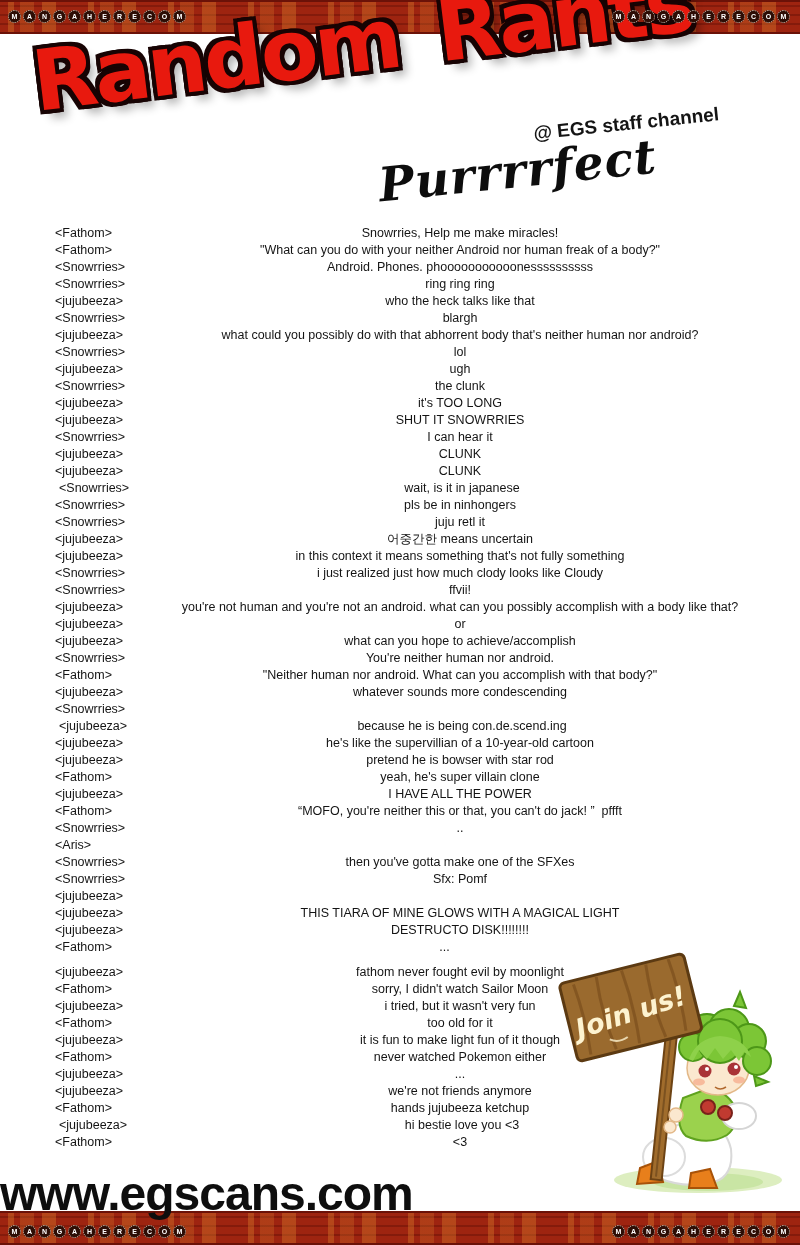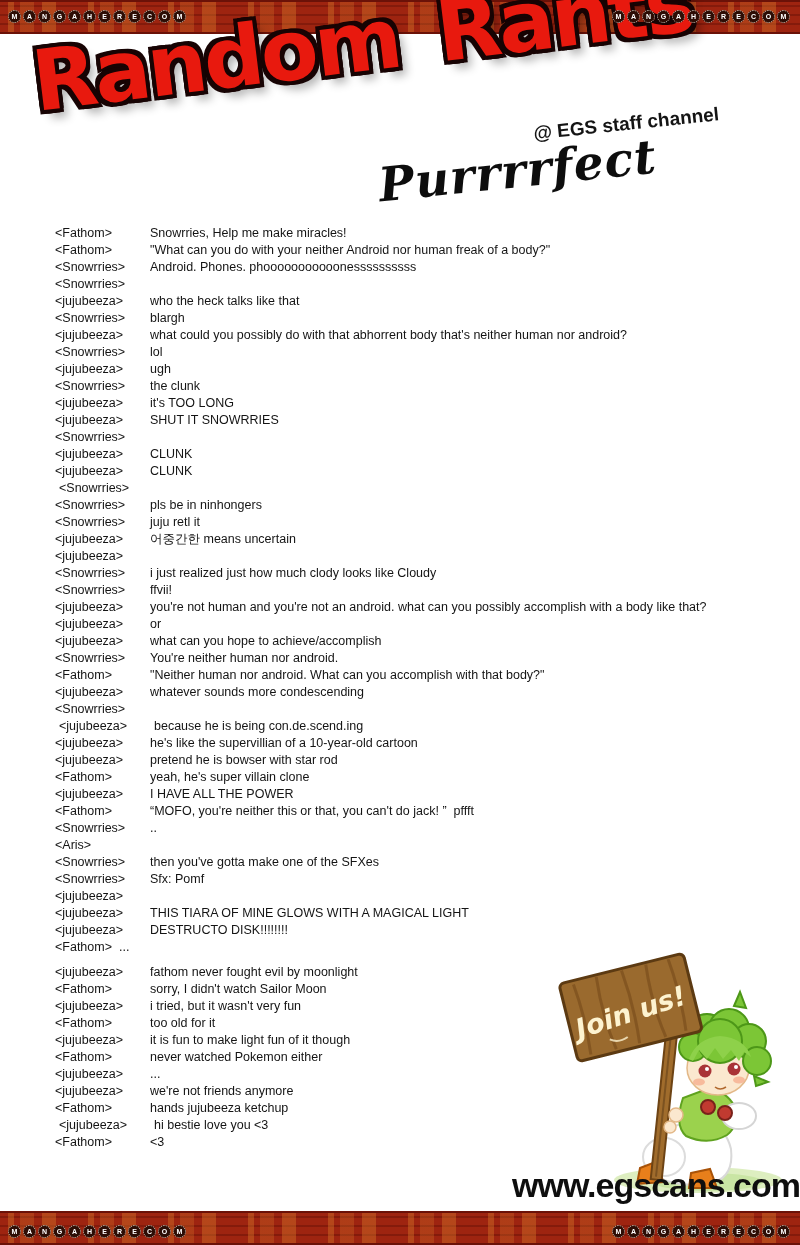--- a/index.html
+++ b/index.html
@@ -68,36 +68,36 @@
     font-size:47px; letter-spacing:1px; color:#0d0d0d; z-index:3;
   }
 
   
   .chat {
     position:absolute; left:55px; top:225px; width:715px;
     font-size:12.5px; color:#141414; z-index:1;
   }
   .chat-row { display:flex; line-height:17px; white-space:pre; }
   .chat-name { width:95px; flex:none; }
-  .chat-msg  { flex:1; }
+  .chat-msg  { flex:1;text-align:center; }
   .chat-row.inline .chat-name { width:auto; margin-right:7px; }
   .chat-row.indent { padding-left:4px; }
   .chat-row.gap-after { margin-bottom:8px; }
 
   
   .mascot { position:absolute; left:558px; top:930px; width:230px; height:266px; z-index:1; }
   .sign-text {
     font-family:"DejaVu Sans","Liberation Sans",sans-serif;
     font-style:italic; font-weight:bold;
   }
 
   
   .footer-url {
-    position:absolute; left:0; right:0; top:1166px; text-align:right;
-    font-size:34px; font-weight:bold; letter-spacing:-1px; color:#0e0e0e; z-index:2;
+    position:absolute; left:0; right:0; top:1166px; text-align:left;
+    font-size:48px; font-weight:bold; letter-spacing:-1px; color:#0e0e0e; z-index:2;
   }
 </style>
 </head>
 <body>
 
 <div class="band top"></div>
 <div class="mh-badge tl">
     <span class="mh-letter">M</span>
     <span class="mh-letter">A</span>
     <span class="mh-letter">N</span>
@@ -138,20 +138,21 @@
     <div class="chat-row">
     <span class="chat-name">&lt;Fathom&gt;</span>
     <span class="chat-msg">"What can you do with your neither Android nor human freak of a body?"</span>
   </div>
     <div class="chat-row">
     <span class="chat-name">&lt;Snowrries&gt;</span>
     <span class="chat-msg">Android. Phones. phooooooooooonessssssssss</span>
   </div>
     <div class="chat-row">
     <span class="chat-name">&lt;Snowrries&gt;</span>
+    <span class="chat-msg">ring ring ring</span>
   </div>
     <div class="chat-row">
     <span class="chat-name">&lt;jujubeeza&gt;</span>
     <span class="chat-msg">who the heck talks like that</span>
   </div>
     <div class="chat-row">
     <span class="chat-name">&lt;Snowrries&gt;</span>
     <span class="chat-msg">blargh</span>
   </div>
     <div class="chat-row">
@@ -173,46 +174,49 @@
     <div class="chat-row">
     <span class="chat-name">&lt;jujubeeza&gt;</span>
     <span class="chat-msg">it's TOO LONG</span>
   </div>
     <div class="chat-row">
     <span class="chat-name">&lt;jujubeeza&gt;</span>
     <span class="chat-msg">SHUT IT SNOWRRIES</span>
   </div>
     <div class="chat-row">
     <span class="chat-name">&lt;Snowrries&gt;</span>
+    <span class="chat-msg">I can hear it</span>
   </div>
     <div class="chat-row">
     <span class="chat-name">&lt;jujubeeza&gt;</span>
     <span class="chat-msg">CLUNK</span>
   </div>
     <div class="chat-row">
     <span class="chat-name">&lt;jujubeeza&gt;</span>
     <span class="chat-msg">CLUNK</span>
   </div>
     <div class="chat-row indent">
     <span class="chat-name">&lt;Snowrries&gt;</span>
+    <span class="chat-msg">wait, is it in japanese</span>
   </div>
     <div class="chat-row">
     <span class="chat-name">&lt;Snowrries&gt;</span>
     <span class="chat-msg">pls be in ninhongers</span>
   </div>
     <div class="chat-row">
     <span class="chat-name">&lt;Snowrries&gt;</span>
     <span class="chat-msg">juju retl it</span>
   </div>
     <div class="chat-row">
     <span class="chat-name">&lt;jujubeeza&gt;</span>
     <span class="chat-msg">어중간한 means uncertain</span>
   </div>
     <div class="chat-row">
     <span class="chat-name">&lt;jujubeeza&gt;</span>
+    <span class="chat-msg">in this context it means something that's not fully something</span>
   </div>
     <div class="chat-row">
     <span class="chat-name">&lt;Snowrries&gt;</span>
     <span class="chat-msg">i just realized just how much clody looks like Cloudy</span>
   </div>
     <div class="chat-row">
     <span class="chat-name">&lt;Snowrries&gt;</span>
     <span class="chat-msg">ffvii!</span>
   </div>
     <div class="chat-row">

